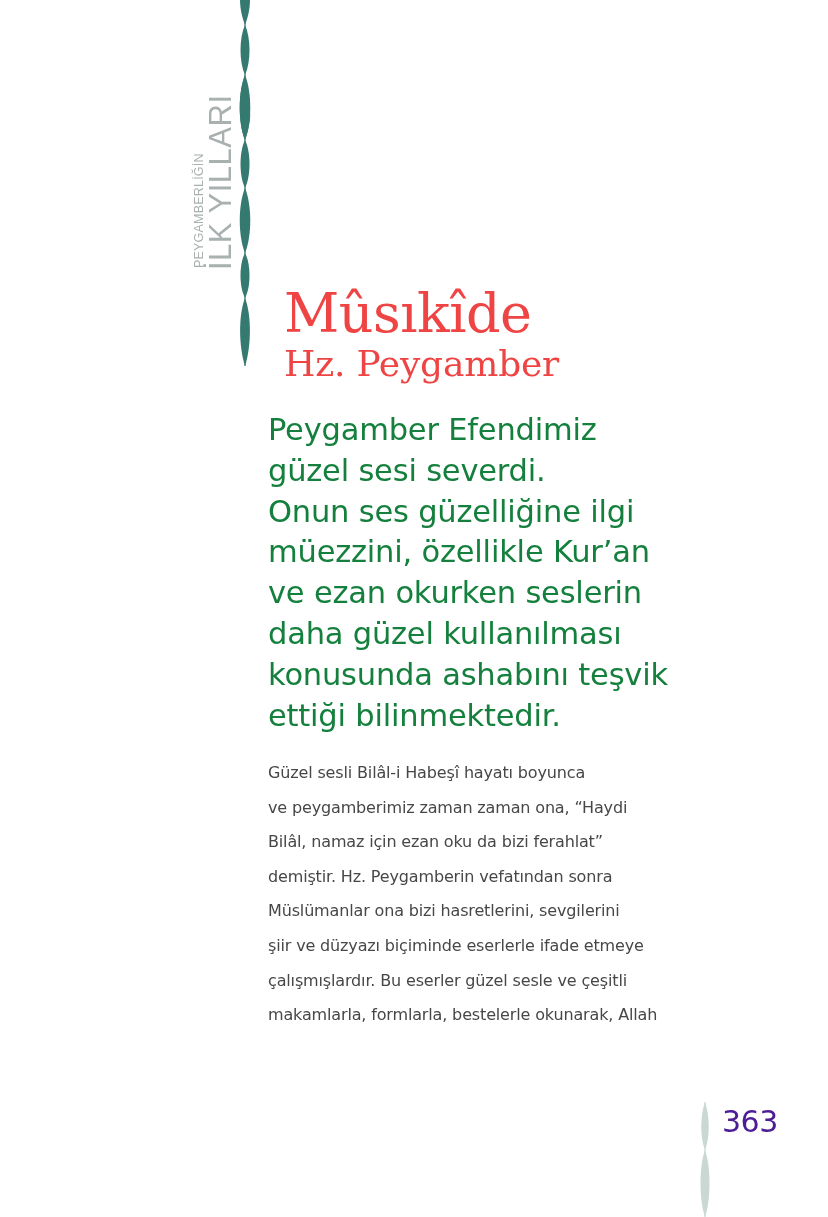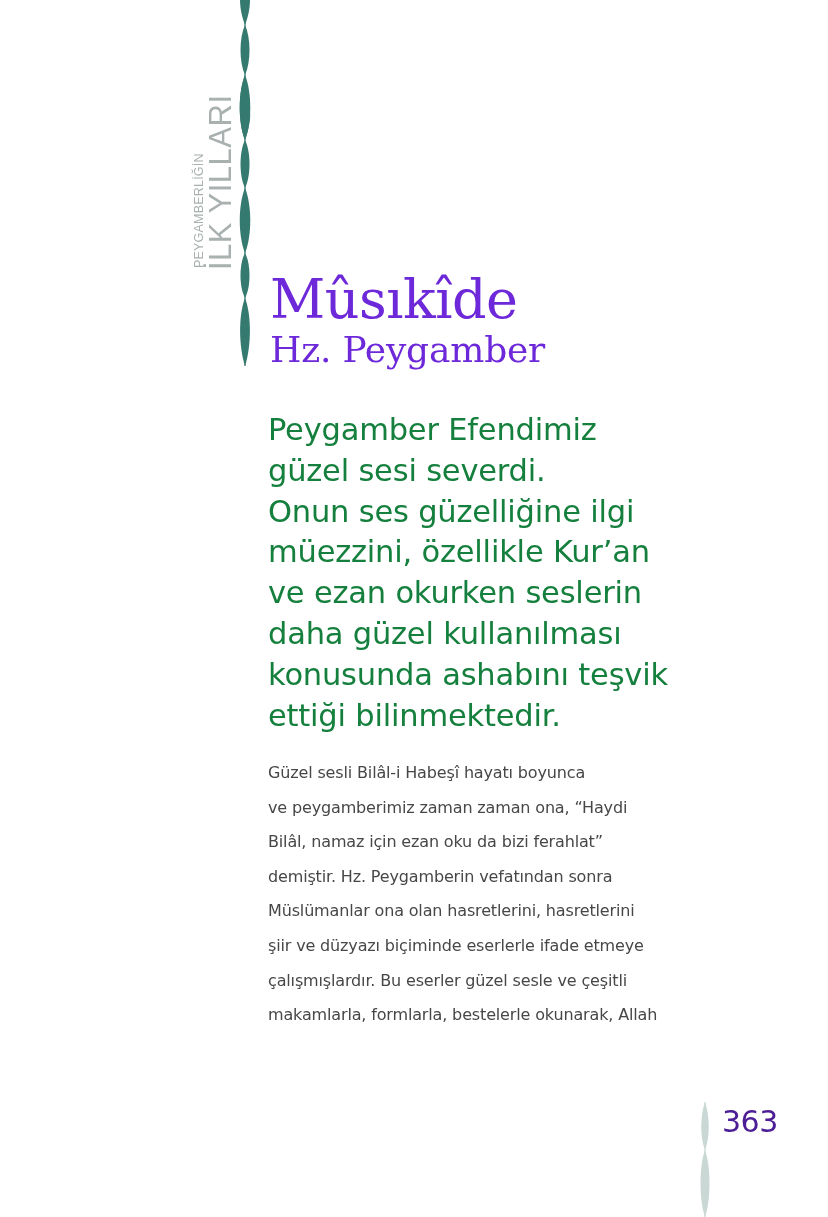--- a/index.html
+++ b/index.html
@@ -59,23 +59,23 @@
       line-height: 30px;
       letter-spacing: 0.5px;
       font-weight: 300;
     }
 
     
     .title {
       position: absolute;
       left: 268px;
       top: 268px;
-      color: #6d28d9;
+      color: #ef4444;
       font-family: "DejaVu Serif", serif;
-      margin: 2px;
+      margin: 16px;
       font-weight: normal;
     }
     .title .line1 {
       display: block;
       font-size: 54px;
       line-height: 60px;
       letter-spacing: -0.5px;
     }
     .title .line2 {
       display: block;
@@ -187,21 +187,21 @@
     <span>daha güzel kullanılması</span>
     <span>konusunda ashabını teşvik</span>
     <span>ettiği bilinmektedir.</span>
   </p>
 
   <p class="body-text">
     <span>Güzel sesli Bilâl-i Habeşî hayatı boyunca</span>
     <span>ve peygamberimiz zaman zaman ona, “Haydi</span>
     <span>Bilâl, namaz için ezan oku da bizi ferahlat”</span>
     <span>demiştir. Hz. Peygamberin vefatından sonra</span>
-    <span>Müslümanlar ona olan hasretlerini, hasretlerini</span>
+    <span>Müslümanlar ona bizi hasretlerini, sevgilerini</span>
     <span>şiir ve düzyazı biçiminde eserlerle ifade etmeye</span>
     <span>çalışmışlardır. Bu eserler güzel sesle ve çeşitli</span>
     <span>makamlarla, formlarla, bestelerle okunarak, Allah</span>
   </p>
 
   <div class="foot-ornament">
     <svg width="18" height="117" viewBox="0 0 18 117" xmlns="http://www.w3.org/2000/svg">
       <g fill="#c9d8d5">
         <path d="M9,2 C4,16 4,38 9,50 C14,38 14,16 9,2 Z"></path>
         <path d="M9,50 C3,66 3,100 9,117 C15,100 15,66 9,50 Z"></path>

